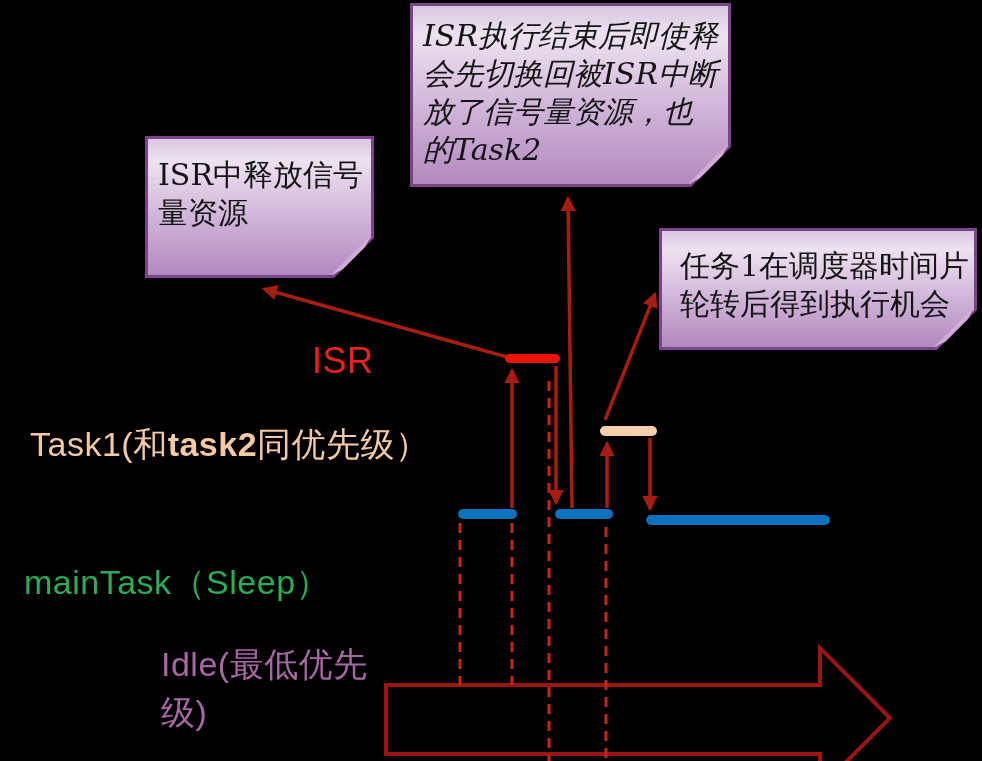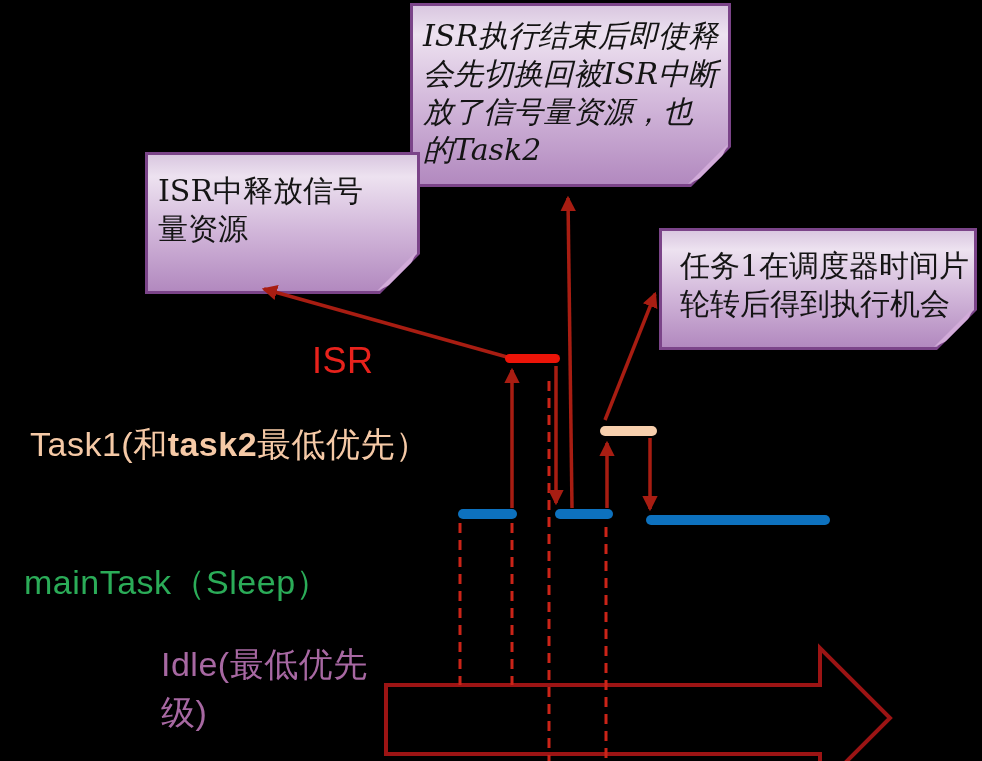--- a/index.html
+++ b/index.html
@@ -23,21 +23,21 @@
     background:#D2ABD9;
     clip-path:polygon(0 100%,100% 0,68% 68%);
   }
   .callout-text{
     position:relative; color:#141414;
     font-family:"DejaVu Serif", serif;
     font-size:30px; line-height:38px; white-space:nowrap;
   }
   #callout-top   {left:410px; top:3px;   width:321px; height:184px;}
   #callout-top    .callout-text{padding:11px 12px 0 10px;font-style:italic;}
-  #callout-left  {left:145px; top:152px; width:251px; height:142px;padding-left:24px;}
+  #callout-left  {left:145px; top:136px; width:229px; height:142px;}
   #callout-left   .callout-text{padding:17px 0 0 10px;}
   #callout-right {left:659px; top:228px; width:318px; height:122px;}
   #callout-right  .callout-text{padding:16px 0 0 18px;}
 
   
   .lane-label{position:absolute; white-space:nowrap; letter-spacing:0.5px;}
   #isr-label     {left:297px; top:340px; font-size:36px; color:#E8221C;margin-left:15px;}
   #task1-label   {left:30px;  top:422px; font-size:34px; color:#F5C9A6;}
   #task1-label b {font-weight:bold;}
   #task2-label   {left:24px;  top:492px; font-size:34px; color:#0D71BE;}
@@ -117,21 +117,21 @@
   </svg>
 
   <div class="bar" id="isr-bar"></div>
   <div class="bar" id="task1-bar"></div>
   <div class="bar" id="task2-bar-1"></div>
   <div class="bar" id="task2-bar-2"></div>
   <div class="bar" id="task2-bar-3"></div>
 
   <div class="lane-label" id="isr-label">ISR</div>
 
-  <div class="lane-label" id="task1-label"><span>Task1(和</span><b>task2</b><span>最低优先）</span></div>
+  <div class="lane-label" id="task1-label"><span>Task1(和</span><b>task2</b><span>同优先级）</span></div>
 
 
   <div class="lane-label" id="maintask-label">mainTask（Sleep）</div>
 
   <div class="lane-label" id="idle-label">
     <div>Idle(最低优先</div>
     <div>级)</div>
   </div>
 
 </div>

